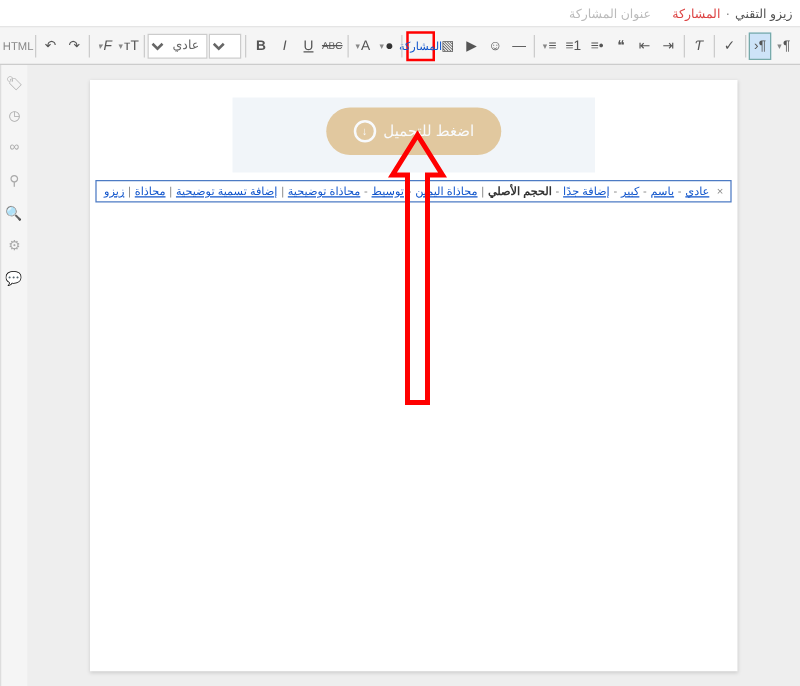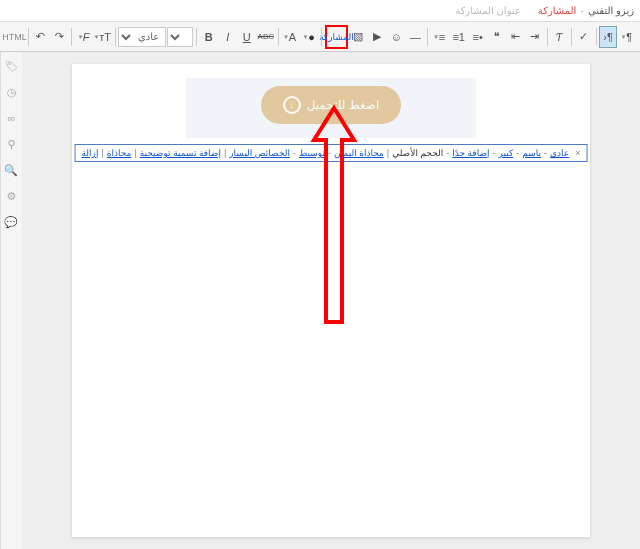--- a/index.html
+++ b/index.html
@@ -30,21 +30,21 @@
 .sb-ic{width:12px;height:12px;color:#aaa;display:flex;align-items:center;justify-content:center;font-size:11px}
 .editor-area{flex:1;background:#eee;padding:12px 50px;position:relative}
 .page{background:#fff;width:100%;height:100%;box-shadow:0 1px 3px rgba(0,0,0,0.15);position:relative;padding:16px}
 .dl-btn{width:140px;height:38px;background:#d4a456;border-radius:19px;margin:6px auto 0;display:flex;align-items:center;justify-content:center;gap:6px;opacity:0.55}
 .dl-txt{color:#fff;font-size:12px;font-weight:normal}
 .dl-ic{width:18px;height:18px;border:2px solid #fff;border-radius:50%;display:flex;align-items:center;justify-content:center;color:#fff;font-size:9px}
 .sel-border{position:absolute;top:14px;left:50%;transform:translateX(-50%);width:290px;height:60px;background:#dbe5f0;opacity:0.4;z-index:0}
 .img-toolbar{position:absolute;top:80px;left:50%;transform:translateX(-50%);background:#fff;border:1px solid #4d7bc4;padding:3px 6px;font-size:9px;color:#1155cc;display:flex;gap:3px;align-items:center;direction:rtl;white-space:nowrap;z-index:3}
 .img-toolbar a{color:#1155cc;text-decoration:underline;cursor:pointer}
 .img-toolbar .sep2{color:#888}
-.img-toolbar .bold2{font-weight:normal;color:#333;text-decoration:none}
+.img-toolbar .bold2{font-weight:bold;color:#333;text-decoration:none}
 .img-toolbar .x{color:#888;font-size:9px;margin-left:3px;cursor:pointer}
 .arrow{position:absolute;top:48px;left:282px;z-index:5;pointer-events:none}
 svg{display:block}
 </style>
 </head>
 <body>
 
 <div class="top">
   <div class="top-r">
     <span class="blog-link">زيزو التقني</span>
@@ -130,27 +130,27 @@
         <a>كبير</a>
           <span class="sep2">-</span>
         <a>إضافة جدًا</a>
           <span class="sep2">-</span>
         <span class="bold2">الحجم الأصلي</span>
         <span class="sep2">|</span>
         <a>محاذاة اليمين</a>
           <span class="sep2">-</span>
         <a>توسيط</a>
           <span class="sep2">-</span>
-        <a>الخصائص اليسار</a>
+        <a>محاذاة توضيحية</a>
         <span class="sep2">|</span>
         <a>إضافة تسمية توضيحية</a>
         <span class="sep2">|</span>
         <a>محاذاة</a>
         <span class="sep2">|</span>
-        <a>إزالة</a>
+        <a>زيزو</a>
       </div>
     </div>
     <div class="arrow">
       <svg width="60" height="230">
           <g fill="none" stroke="red" stroke-width="4">
         <path d="M30 8 L10 40 L22 40 L22 222 L38 222 L38 40 L50 40 Z" fill="none"></path>
       </g>
         </svg>
     </div>
   </div>

